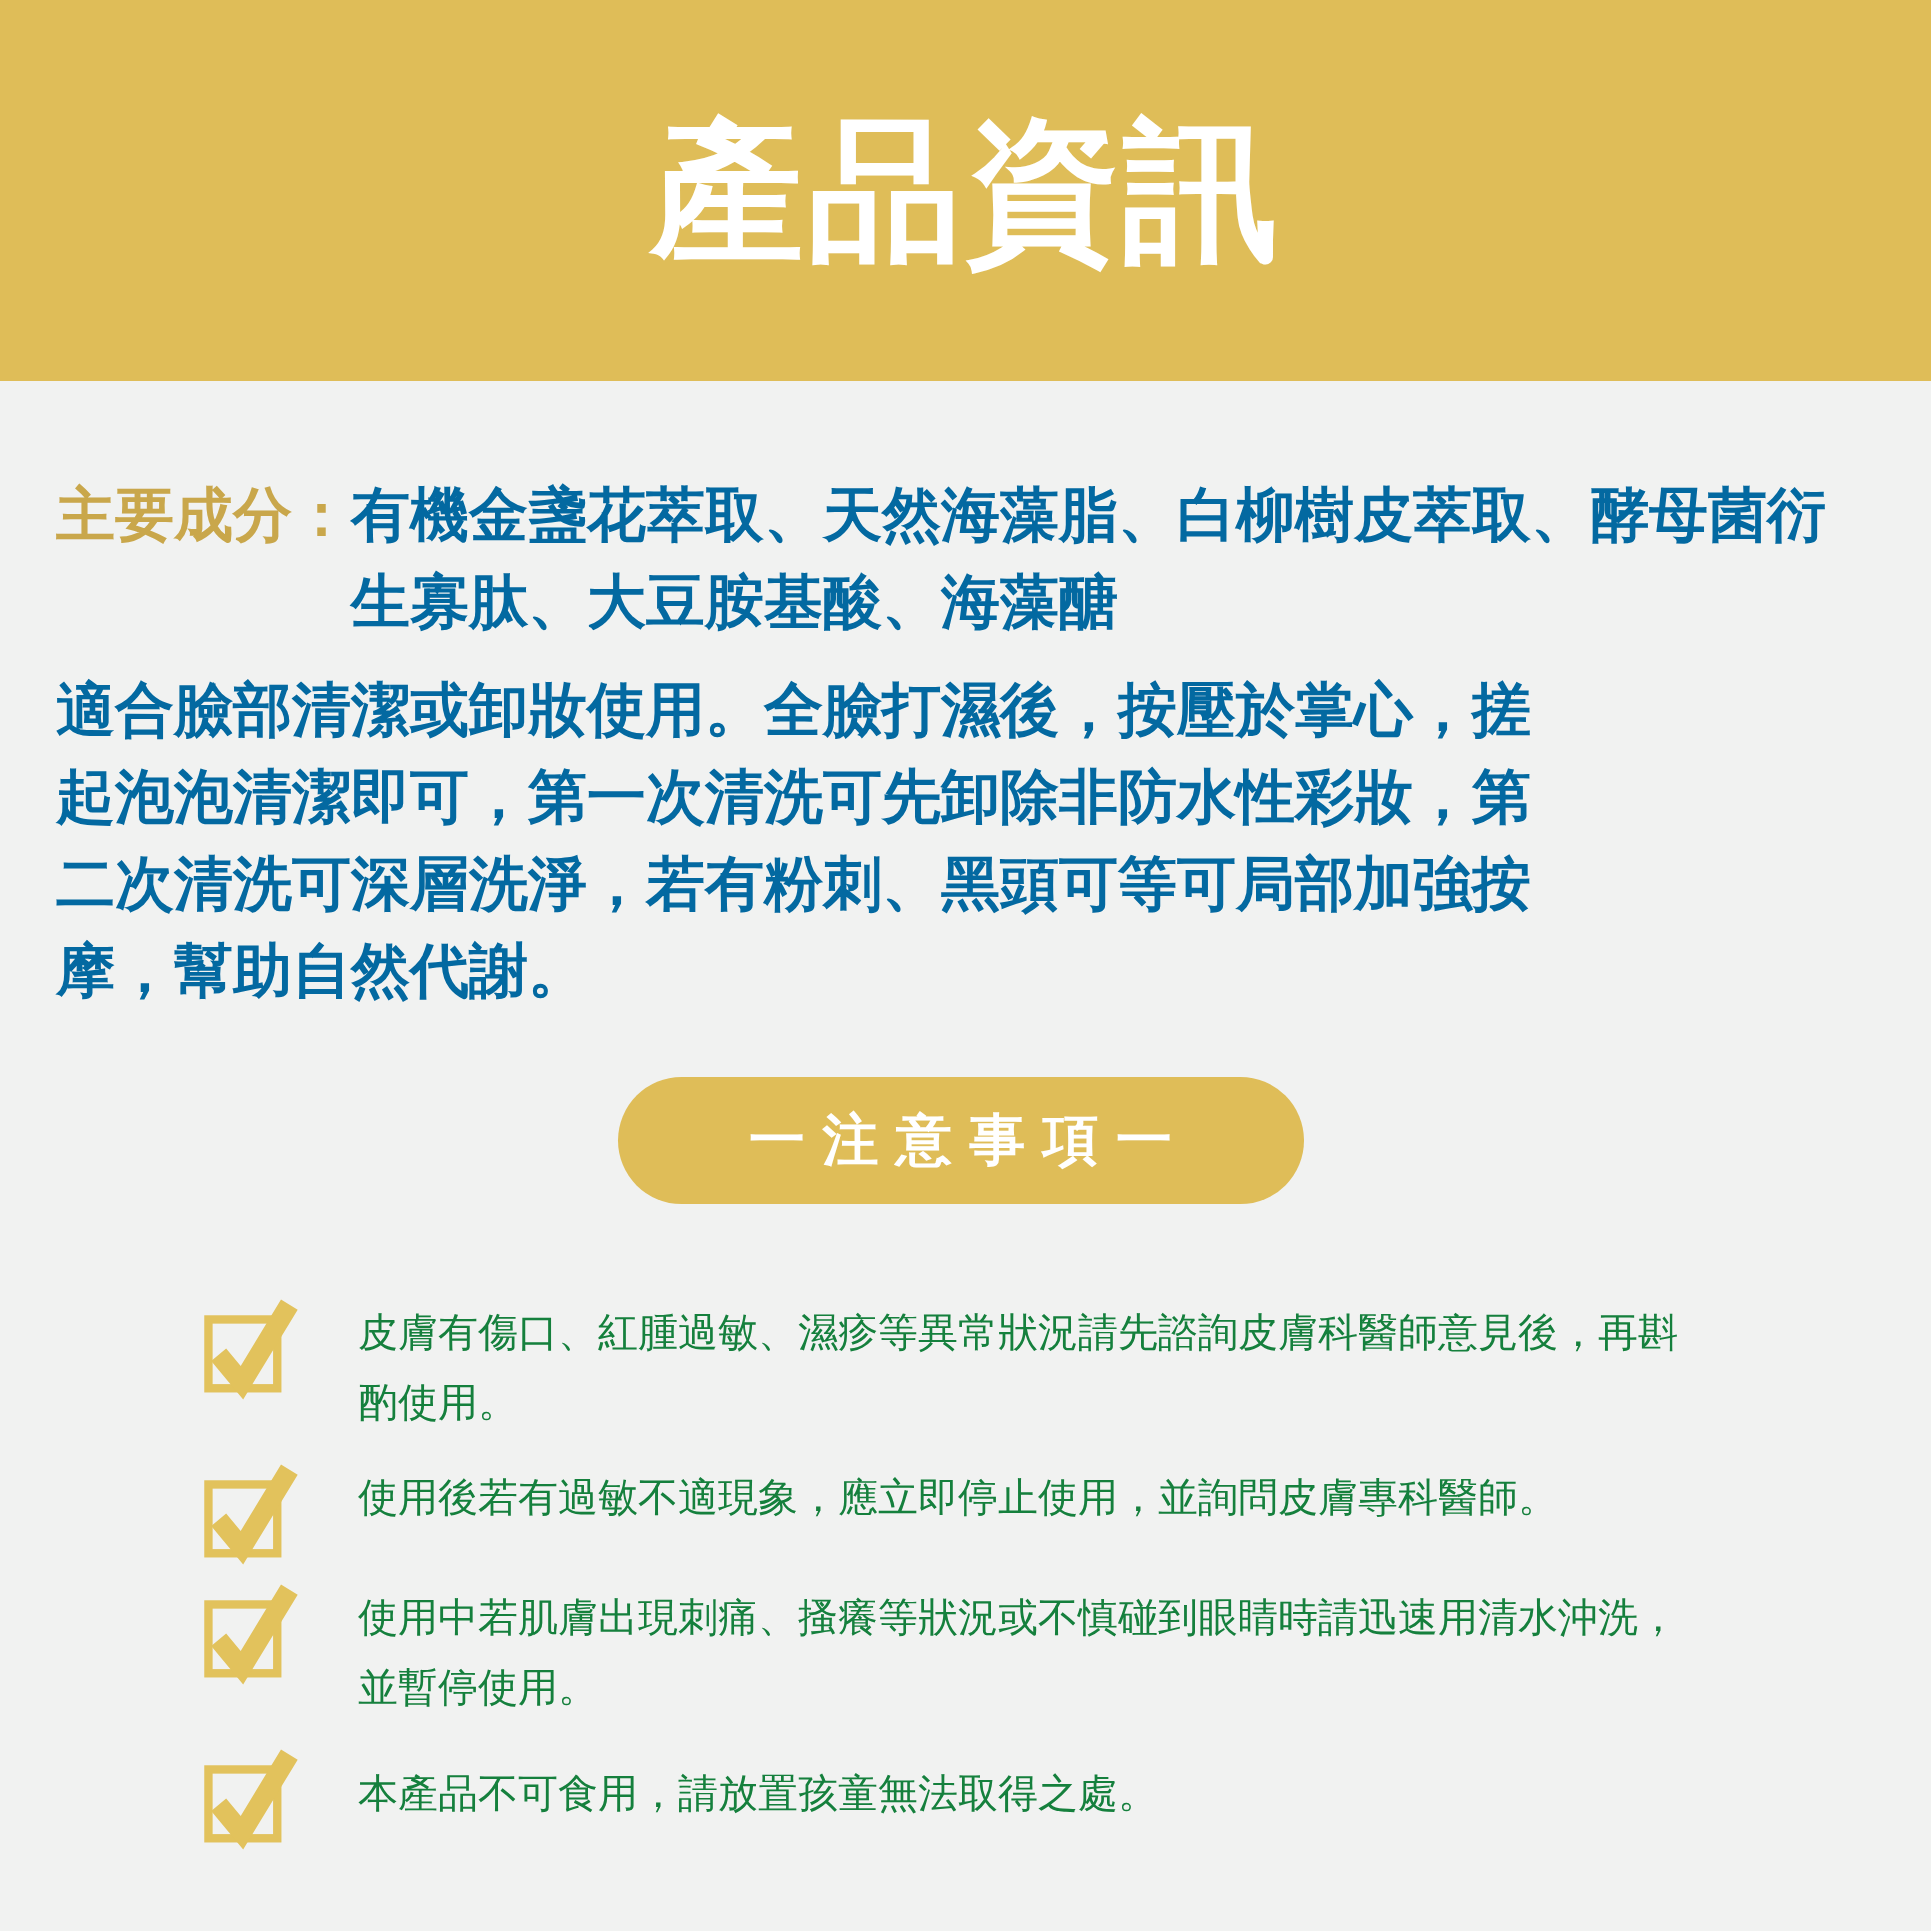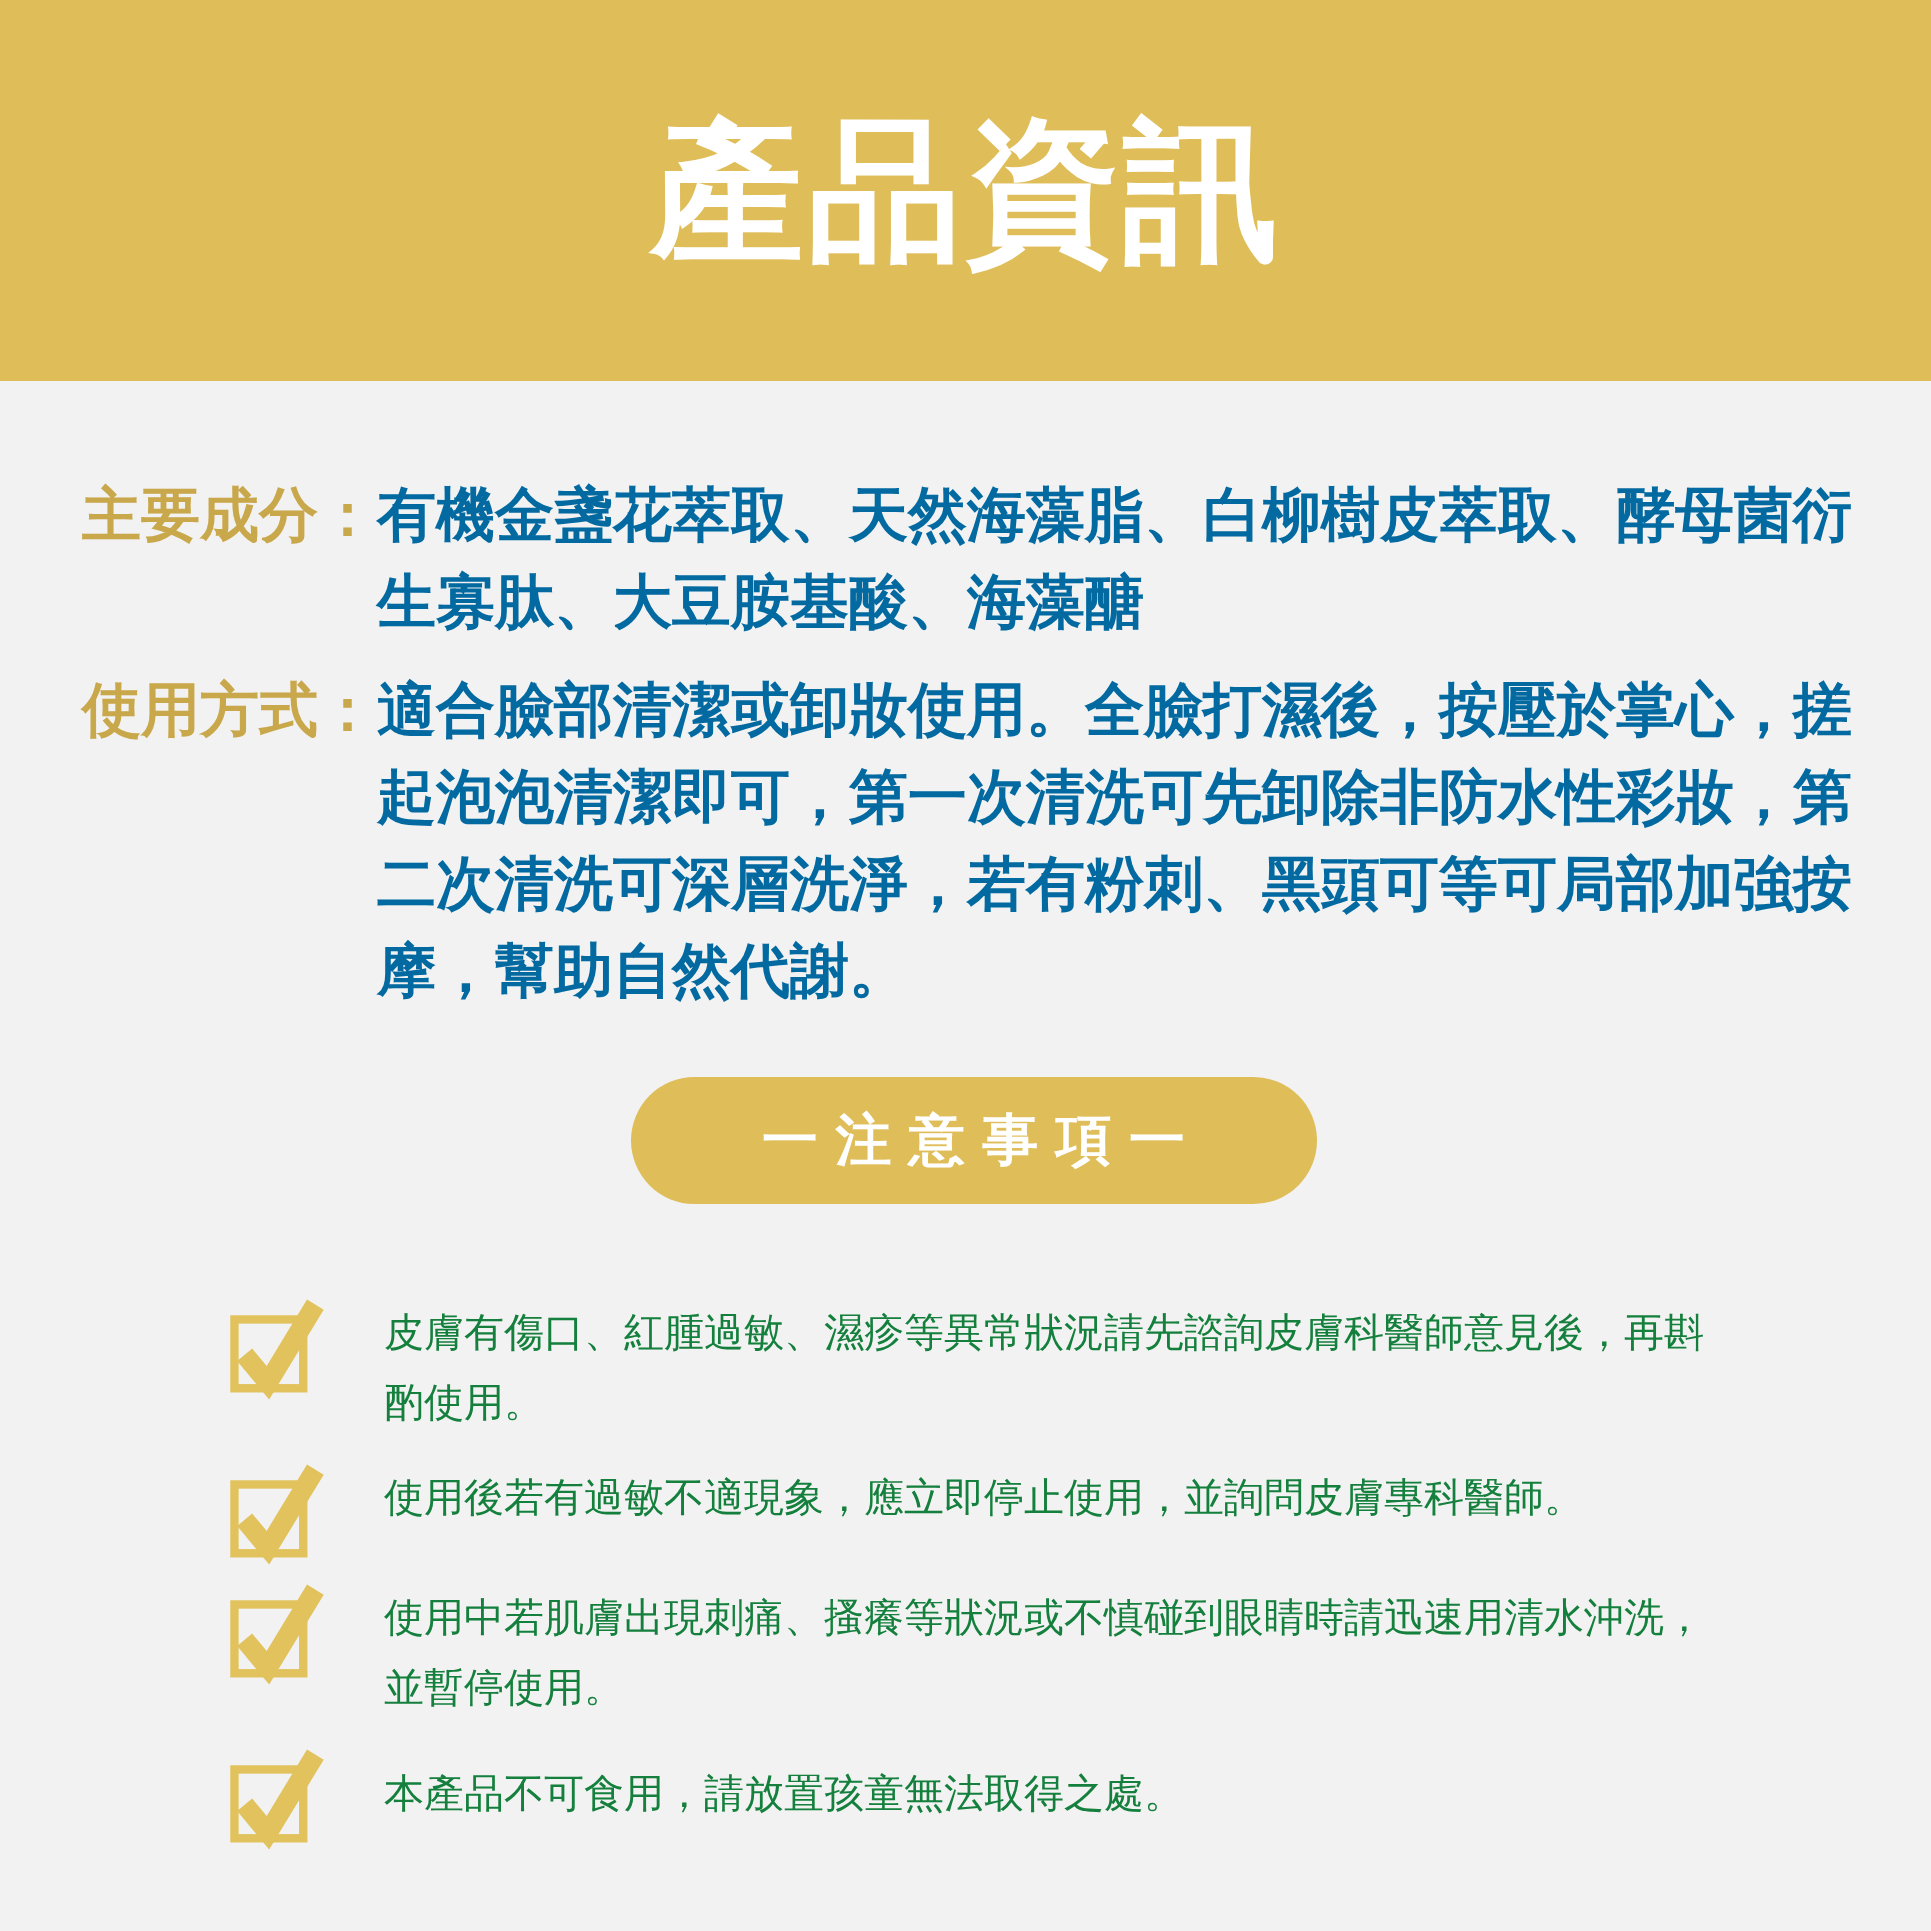--- a/index.html
+++ b/index.html
@@ -30,21 +30,21 @@
   .banner h1 {
     margin: 0;
     color: #ffffff;
     font-size: 154px;
     font-weight: 700;
     letter-spacing: 3.9px;
     line-height: 1;
   }
   
   .content {
-    padding: 0 66px 0 82px;
+    padding: 0 66px 0 56px;
   }
   .info-row {
     display: flex;
     align-items: flex-start;
   }
   .info-row.ingredients { margin-top: 91px; }
   .info-row.usage { margin-top: 21px; }
   .info-label {
     flex: 0 0 auto;
     color: #c9a74b;
@@ -122,21 +122,20 @@
   </header>
 
   <main class="content">
 
     <section class="info-row ingredients">
       <span class="info-label">主要成分：</span>
       <p class="info-text">有機金盞花萃取、天然海藻脂、白柳樹皮萃取、酵母菌衍生寡肽、大豆胺基酸、海藻醣</p>
     </section>
 
     <section class="info-row usage">
-      <span class="info-label">使用方式：</span>
       <p class="info-text">適合臉部清潔或卸妝使用。全臉打濕後，按壓於掌心，搓起泡泡清潔即可，第一次清洗可先卸除非防水性彩妝，第二次清洗可深層洗淨，若有粉刺、黑頭可等可局部加強按摩，幫助自然代謝。</p>
     </section>
 
     <div class="notice-pill">
       <span>一注意事項一</span>
     </div>
 
     <ul class="checklist">
 
       <li class="check-item">

